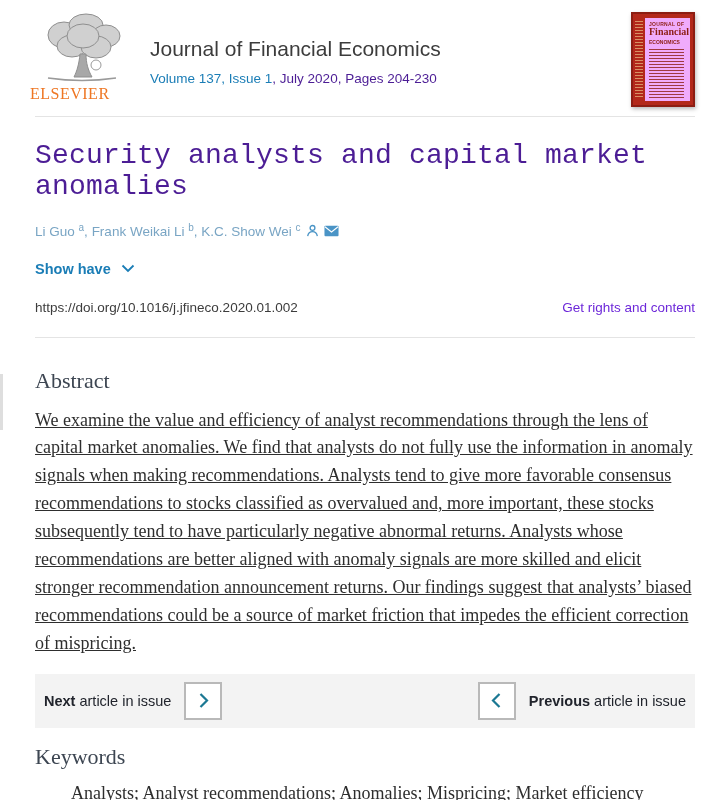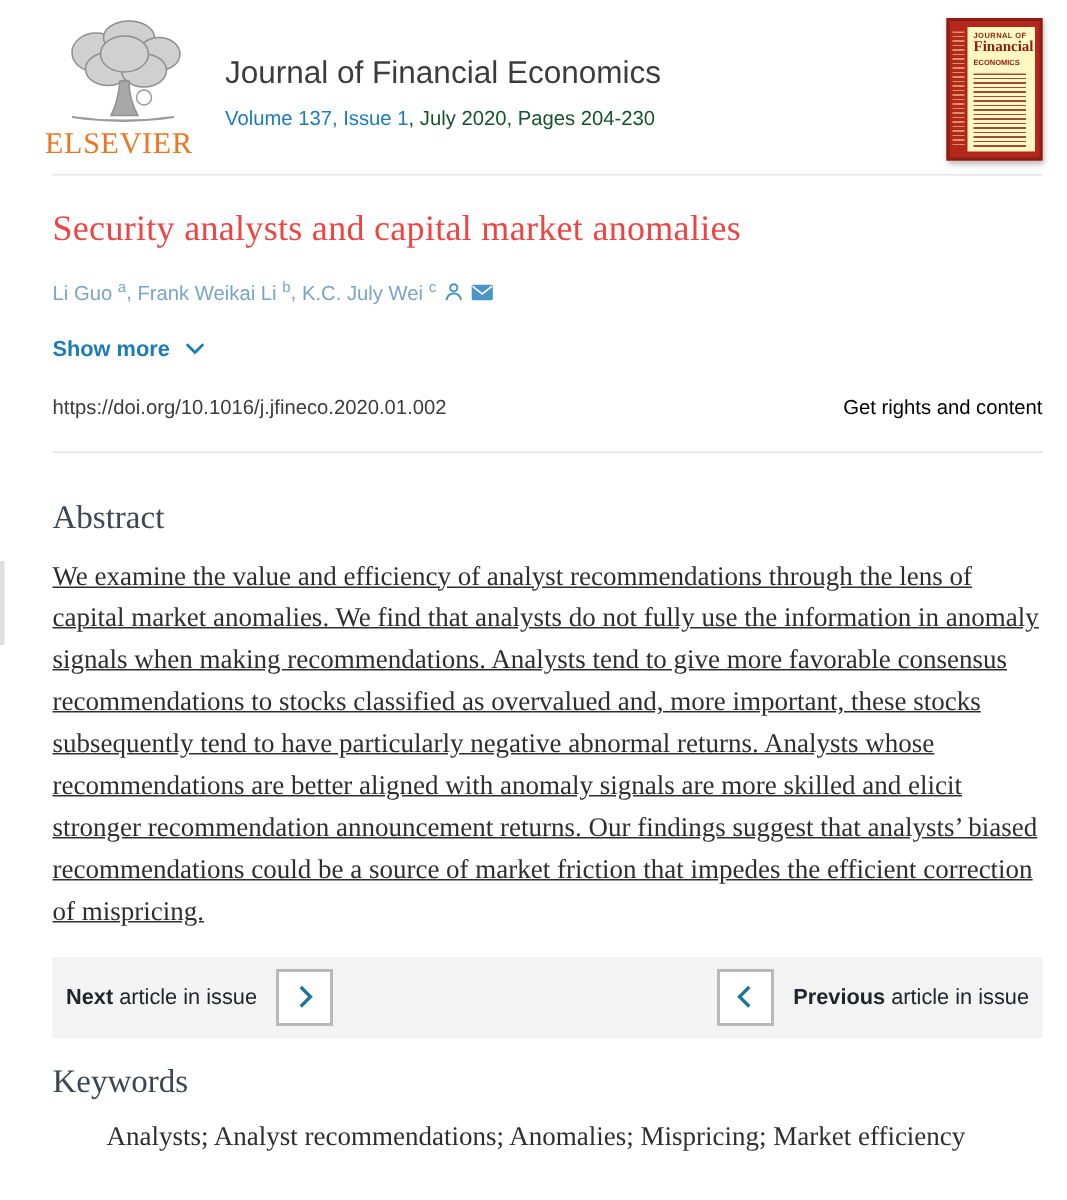--- a/index.html
+++ b/index.html
@@ -7,74 +7,74 @@
   body {
     width:711px; height:800px; position:relative; overflow:hidden;
     font-family:"Liberation Sans", sans-serif; color:#333;
   }
 
   
   .header { display:flex; align-items:flex-start; padding:10px 16px 4px 30px; height:112px; }
   .logo-block { width:120px; cursor:pointer; }
   .logo-block svg { display:block; margin-left:4px; }
   .wordmark {
-    font-family:"Liberation Serif", serif; font-size:20px; color:#ee7623;
+    font-family:"Liberation Serif", serif; font-size:16px; color:#ee7623;
     letter-spacing:.5px; margin-top:1px;
   }
   .header-center { flex:1; text-align:left; padding-top:27px; }
   .journal-title { font-size:21px; color:#3c3c3c; display:inline-block; cursor:pointer; }
   .volume-line { margin-top:10px; font-size:13.5px; }
   .volume-link { color:#1a7db6; cursor:pointer; }
-  .issue-details { color:#14532d; }
+  .issue-details { color:#4c1d95; }
   .cover-wrap { width:78px; display:flex; justify-content:flex-end; padding-top:2px; }
   .cover-thumb {
     width:64px; height:95px; background:#b3281a; border:2px solid #8c1d12;
     position:relative; box-shadow:1px 2px 4px rgba(0,0,0,.28); cursor:pointer;
   }
   .cover-spine {
     position:absolute; left:2px; top:7px; bottom:7px; width:8px;
     background-image:repeating-linear-gradient(to bottom,
       rgba(247,232,160,.55) 0px, rgba(247,232,160,.55) 1px, transparent 1px, transparent 3px);
   }
   .cover-face {
     position:absolute; left:12px; top:4px; right:3px; bottom:4px;
-    background:#fef9c3; padding:3px 3px 0 4px; text-align:left; overflow:hidden;
+    background:#f0abfc; padding:3px 3px 0 4px; text-align:left; overflow:hidden;
   }
   .cover-top  { font-size:5px; font-weight:bold; color:#8c1d12; letter-spacing:.3px; }
   .cover-main { font-family:"Liberation Serif", serif; font-size:10px; font-weight:bold;
                 color:#8c1d12; line-height:1.05; }
   .cover-sub  { font-size:5px; font-weight:bold; color:#8c1d12; margin-top:1px; }
   .cover-lines {
     margin-top:4px; height:50px; width:92%;
     background-image:repeating-linear-gradient(to bottom,
       rgba(140,29,18,.8) 0px, rgba(140,29,18,.8) 1px, transparent 1px, transparent 3px);
   }
 
   .rule { border:none; border-top:1px solid #e4e4e4; margin:4px 16px 0 35px; }
   .rule.above-abstract { margin-top:22px; }
 
   
   .main { padding:0 16px 0 35px; }
   .article-title {
-    font-family:Liberation Serif, serif; font-weight:400; font-size:24px;
-    color:#ef4444; margin-top:23px; letter-spacing:.2px;
+    font-family:Liberation Mono, monospace; font-weight:400; font-size:28px;
+    color:#4c1d95; margin-top:23px; letter-spacing:.2px;
   }
   .authors { margin-top:19px; font-size:13.5px; color:#79a5c4; }
   .author { color:#79a5c4; cursor:pointer; }
   .authors sup { font-size:10px; color:#79a5c4; }
   .author-sep { white-space:pre; }
   .author-icon { display:inline-block; vertical-align:-1px; margin-left:5px; cursor:pointer; }
 
   .show-more {
     margin-top:21px; display:inline-flex; align-items:center; gap:10px;
     color:#1a7db6; font-weight:bold; font-size:14.5px; cursor:pointer;
   }
   .doi-row { margin-top:22px; display:flex; justify-content:space-between; font-size:13.5px; }
   .doi-link { color:#3c3c3c; cursor:pointer; }
-  .rights-link { color:#000000; cursor:pointer; }
+  .rights-link { color:#6d28d9; cursor:pointer; }
 
   .section-heading {
     font-family:"Liberation Serif", serif; font-weight:400; font-size:22px;
     color:#3d4652; margin-top:30px;
   }
   .abstract-text {
     font-family:"Liberation Serif", serif; font-size:18px; line-height:1.55;
     color:#2e2e2e; margin-top:13px;text-decoration:underline;
   }
 
@@ -135,31 +135,31 @@
   </div>
 </div>
 
 <hr class="rule">
 
 <div class="main">
 
   <h1 class="article-title">Security analysts and capital market anomalies</h1>
 
   <div class="authors">
-    <span class="author"><span>Li Guo</span> <sup>a</sup></span><span class="author-sep">, </span><span class="author"><span>Frank Weikai Li</span> <sup>b</sup></span><span class="author-sep">, </span><span class="author"><span>K.C. July Wei</span> <sup>c</sup></span><span class="author-icon"><svg width="13" height="13" viewBox="0 0 14 14">
+    <span class="author"><span>Li Guo</span> <sup>a</sup></span><span class="author-sep">, </span><span class="author"><span>Frank Weikai Li</span> <sup>b</sup></span><span class="author-sep">, </span><span class="author"><span>K.C. Show Wei</span> <sup>c</sup></span><span class="author-icon"><svg width="13" height="13" viewBox="0 0 14 14">
           <circle cx="7" cy="4.2" r="2.6" fill="none" stroke="#4a94c6" stroke-width="1.4"></circle>
           <path d="M1.8 13 C2.4 9.6 4.4 8.2 7 8.2 C9.6 8.2 11.6 9.6 12.2 13" fill="none" stroke="#4a94c6" stroke-width="1.4"></path>
         </svg></span><span class="author-icon"><svg width="15" height="12" viewBox="0 0 16 12">
           <rect x="0.5" y="0.5" width="15" height="11" rx="1" fill="#4a94c6"></rect>
           <path d="M1 1.5 L8 7 L15 1.5" stroke="#ffffff" stroke-width="1.2" fill="none"></path>
         </svg></span>
   </div>
 
   <div class="show-more">
-    <span>Show more</span>
+    <span>Show have</span>
     <svg width="14" height="9" viewBox="0 0 14 9">
         <polyline points="1.5,1.5 7,7 12.5,1.5" fill="none" stroke="#1a7db6" stroke-width="1.8"></polyline>
       </svg>
   </div>
 
   <div class="doi-row">
     <span class="doi-link">https://doi.org/10.1016/j.jfineco.2020.01.002</span>
     <span class="rights-link">Get rights and content</span>
   </div>
 </div>

